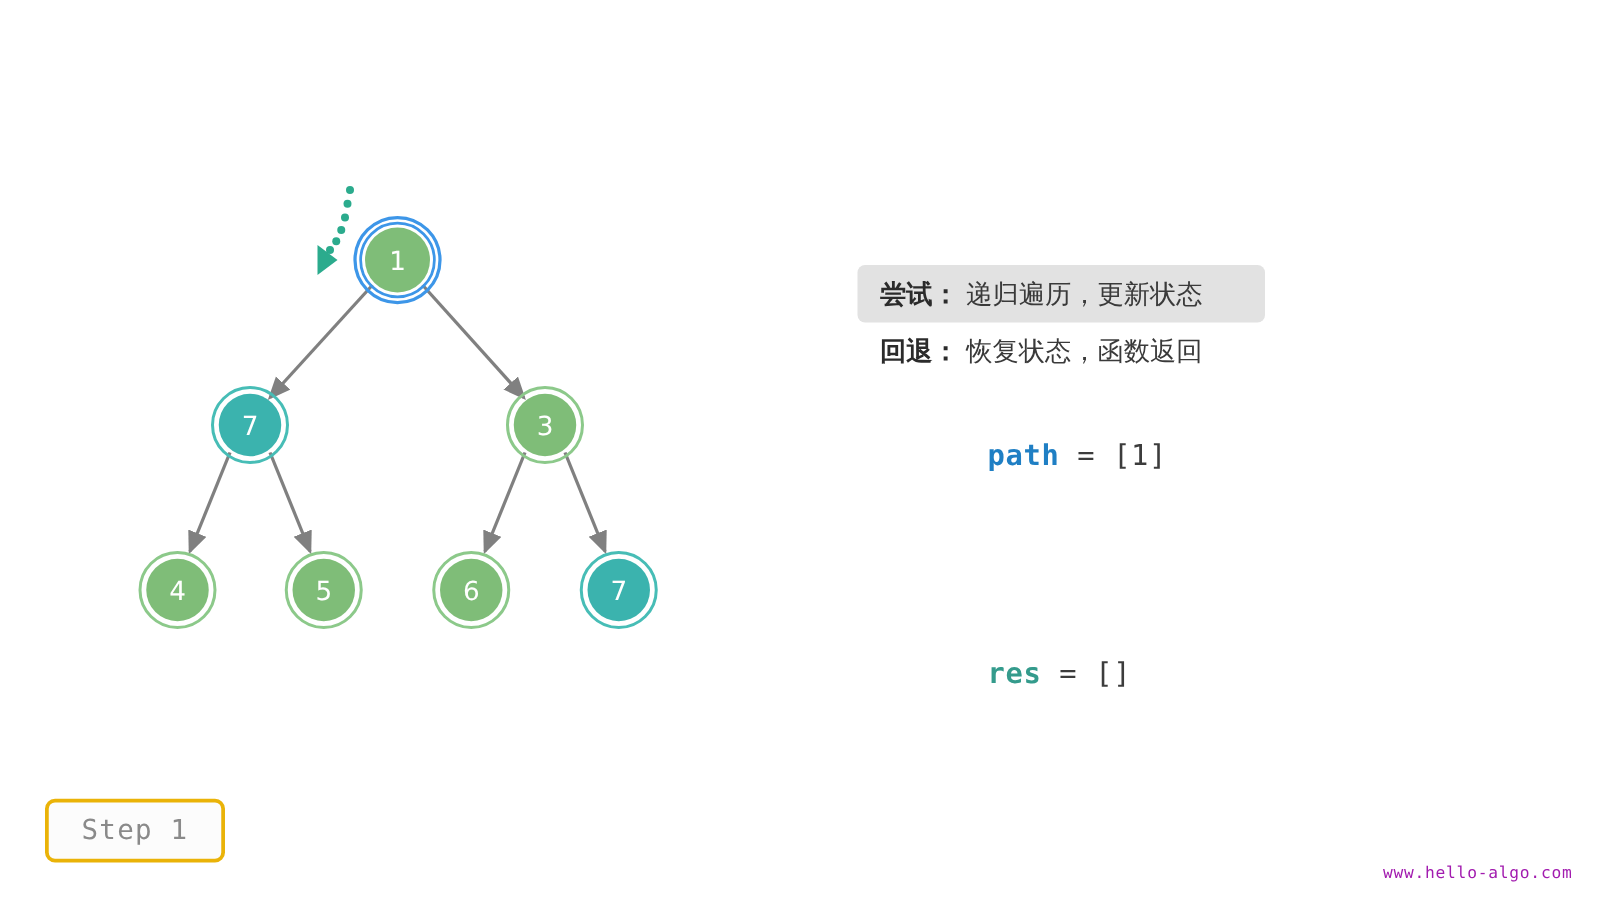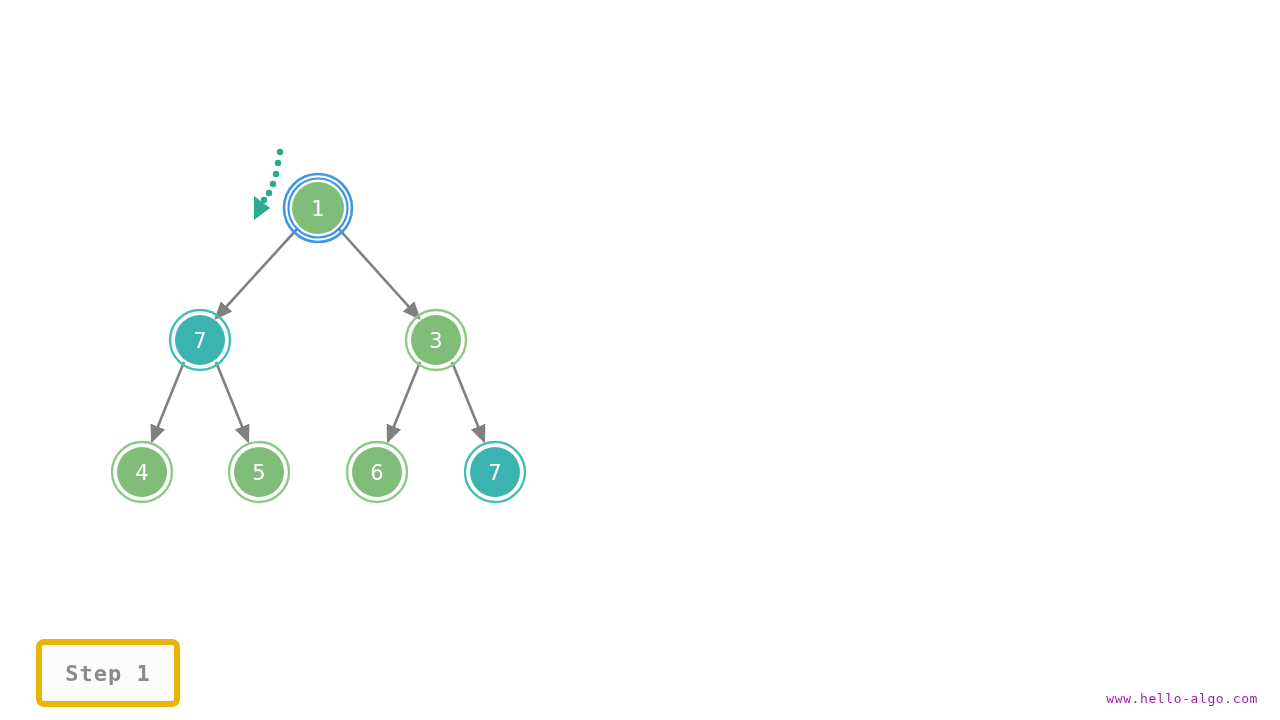--- a/index.html
+++ b/index.html
@@ -81,31 +81,31 @@
   .var-path { color: #1f7fc4; font-weight: bold; }
   .var-res  { color: #349b8c; font-weight: bold; }
   .code-rest { color: #3c3c3c; }
 
   
   #step-badge {
     position: absolute;
     left: 36px;
     top: 639px;
     width: 144px;
-    height: 68px;
+    height: 51px;
     box-sizing: border-box;
-    border: 6px solid #eab308;
+    border: 3px solid #eab308;
     border-radius: 8px;
     background: #fcfcfc;
     display: flex;
     align-items: center;
     justify-content: center;
     font-family: "DejaVu Sans Mono", "Liberation Mono", monospace;
     font-size: 22px;
-    font-weight: bold;
+    font-weight: normal;
     color: #8a8a8a;
     letter-spacing: 1px;
   }
 
   
   #watermark {
     position: absolute;
     right: 22px;
     bottom: 14px;
     font-family: "DejaVu Sans Mono", "Liberation Mono", monospace;
@@ -182,18 +182,39 @@
       <text class="node-label" x="377" y="480" text-anchor="middle">6</text>
     </g>
 
     <g>
       <circle cx="495" cy="472" r="30" fill="none" stroke="#47bdb6" stroke-width="2.4"></circle>
       <circle cx="495" cy="472" r="25" fill="#3bb3ae"></circle>
       <text class="node-label" x="495" y="480" text-anchor="middle">7</text>
     </g>
   </svg>
 
+  <div id="panel">
+
+    <div class="hint-row highlight">
+      <span class="hint-key">尝试：</span>
+      <span class="hint-val">递归遍历，更新状态</span>
+    </div>
+
+    <div class="hint-row">
+      <span class="hint-key">回退：</span>
+      <span class="hint-val">恢复状态，函数返回</span>
+    </div>
+
+    <div id="path-row" class="code-row">
+      <span class="var-path">path</span><span class="code-rest"> = [1]</span>
+    </div>
+
+    <div id="res-row" class="code-row">
+      <span class="var-res">res</span><span class="code-rest"> = []</span>
+    </div>
+
+  </div>
 
   <div id="step-badge">Step 1</div>
 
   <div id="watermark">www.hello-algo.com</div>
 
 </div>
 
 </body></html>

